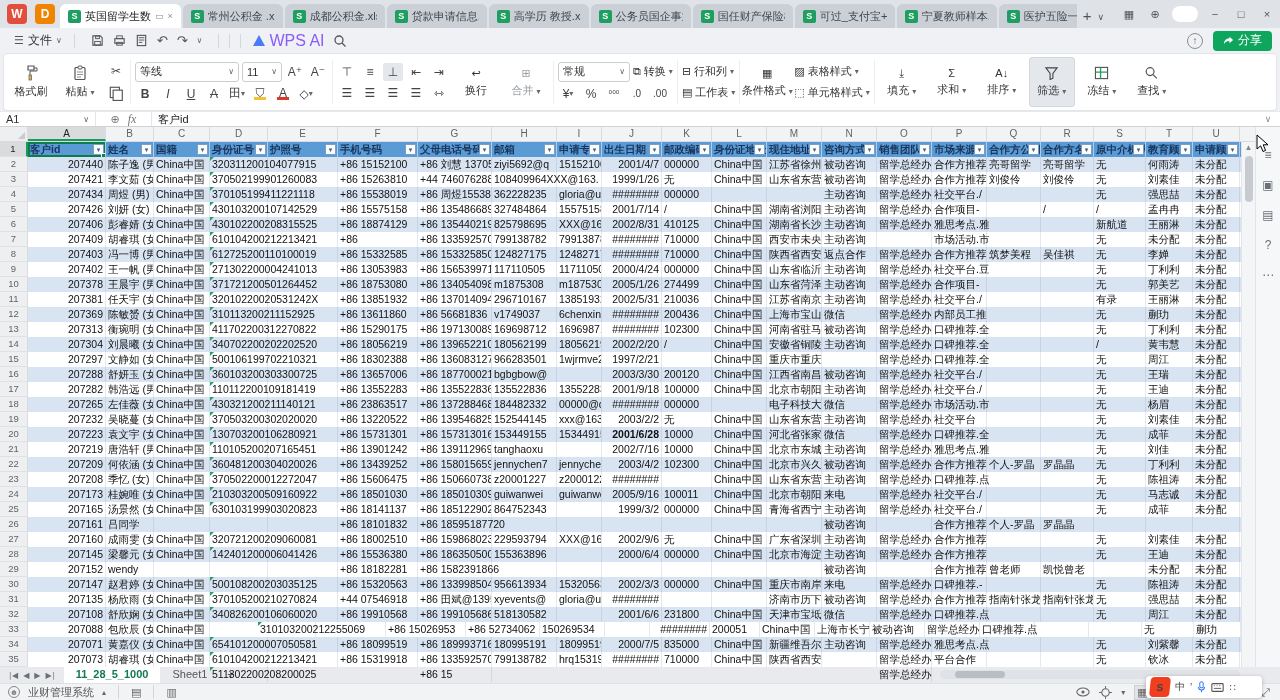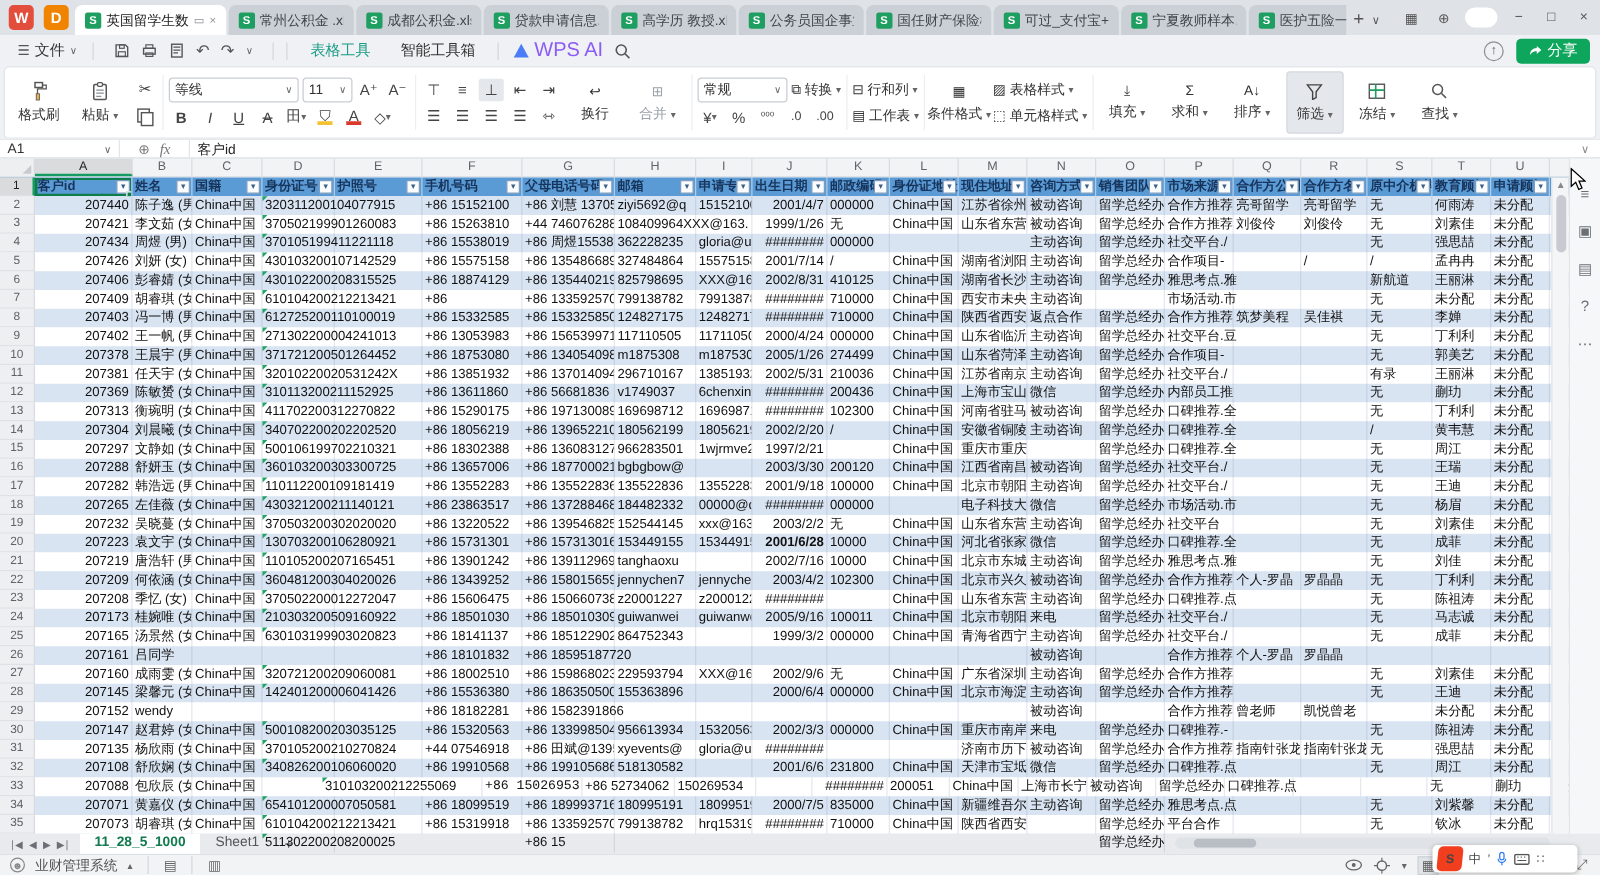--- a/index.html
+++ b/index.html
@@ -190,24 +190,20 @@
     <svg width="13" height="13" viewBox="0 0 14 14">
         <rect x="2.5" y="1.5" width="9" height="11" fill="none" stroke="#555" stroke-width="1.2"></rect>
         <path d="M4 4h6M4 6.5h6M4 9h4" stroke="#555"></path>
       </svg>
     <span class="uglyph">↶</span>
     <span class="uglyph">↷</span>
     <span class="carr">∨</span>
   </div>
   <div class="vdiv"></div>
   <div class="vdiv"></div>
-  <div class="mtabs">
-      <div class="mtab ctx">表格工具</div>
-      <div class="mtab">智能工具箱</div>
-    </div>
   <div class="vdiv"></div>
   <div class="ai-wrap">
     <span class="ai-logo"></span>
     <span>WPS AI</span>
   </div>
   <svg width="14" height="14" viewBox="0 0 14 14">
       <circle cx="6" cy="6" r="4" fill="none" stroke="#555" stroke-width="1.3"></circle>
       <path d="M9 9l3.5 3.5" stroke="#555" stroke-width="1.3"></path>
     </svg>
   <div class="menu-right">
@@ -1176,21 +1172,21 @@
         <div class="cell" style="width: 47px;">周江</div>
         <div class="cell" style="width: 47px;">未分配</div>
       </div>
       <div class="grow">
         <div class="gut">33</div>
         <div class="cell ar" style="width: 78px;">207088</div>
         <div class="cell" style="width: 48px;">包欣辰 (女</div>
         <div class="cell" style="width: 56px;">China中国</div>
         <div class="cell ovf tri" style="width: 58px; margin-left: 48px;">310103200212255069</div>
         <div class="cell" style="width: 70px;"></div>
-        <div class="cell" style="width: 80px; font-family: Liberation Mono, monospace;">+86 15026953</div>
+        <div class="cell" style="width: 80px;">+86 15026953</div>
         <div class="cell" style="width: 74px;">+86 52734062</div>
         <div class="cell ovf" style="width: 65px;">150269534</div>
         <div class="cell" style="width: 45px;"></div>
         <div class="cell ar" style="width: 60px;">########</div>
         <div class="cell" style="width: 50px;">200051</div>
         <div class="cell" style="width: 55px;">China中国</div>
         <div class="cell" style="width: 55px;">上海市长宁</div>
         <div class="cell" style="width: 55px;">被动咨询</div>
         <div class="cell" style="width: 55px;">留学总经办</div>
         <div class="cell ovf" style="width: 55px;">口碑推荐.点</div>

